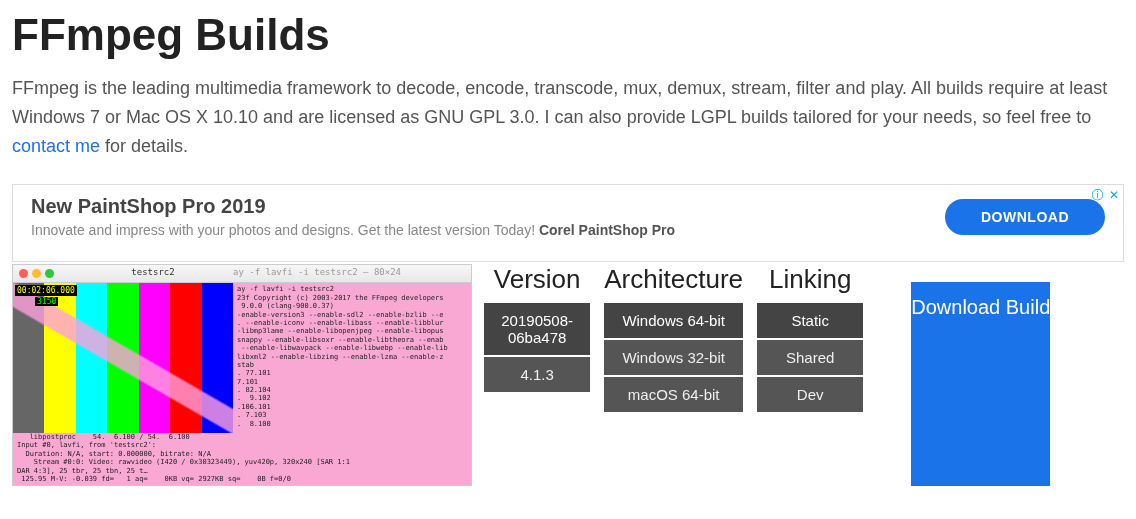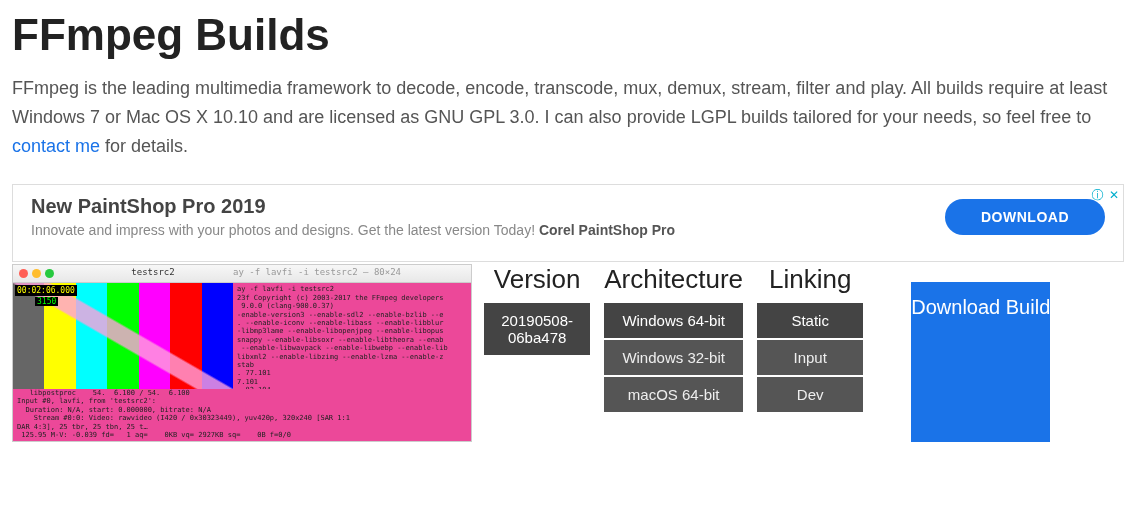--- a/index.html
+++ b/index.html
@@ -70,26 +70,26 @@
       font-weight: 700;
       letter-spacing: 0.5px;
       cursor: pointer;
     }
     .lower {
       display: flex;
       gap: 12px;
     }
     .screenshot {
       width: 460px;
-      height: 178px;
+      height: 222px;
       border: 1px solid #ccc;
       position: relative;
       display: flex;
       flex-direction: column;
-      background: #ec4899;
+      background: #f9a8d4;
       font-family: Menlo, Consolas, monospace;
     }
     .screenshot .titlebar {
       height: 18px;
       display: flex;
       background: linear-gradient(#f7f7f7,#e8e8e8);
       border-bottom: 1px solid #ccc;
       font-size: 9px;
     }
     .traffic { display:flex; gap:4px; align-items:center; padding-left:6px; width:60px;}
@@ -259,29 +259,30 @@
     Stream #0:0: Video: rawvideo (I420 / 0x30323449), yuv420p, 320x240 [SAR 1:1
 DAR 4:3], 25 tbr, 25 tbn, 25 t…
  125.95 M-V: -0.039 fd=   1 aq=    0KB vq= 2927KB sq=    0B f=0/0</div>
   </div>
 
   <div class="options">
     <div class="cols">
       <div class="col">
         <h3>Version</h3>
         <div class="opt sel">20190508-06ba478</div>
+        <div class="opt">4.1.3</div>
       </div>
       <div class="col">
         <h3>Architecture</h3>
         <div class="opt sel">Windows 64-bit</div>
         <div class="opt">Windows 32-bit</div>
         <div class="opt">macOS 64-bit</div>
       </div>
       <div class="col">
         <h3>Linking</h3>
         <div class="opt sel">Static</div>
-        <div class="opt">Input</div>
+        <div class="opt">Shared</div>
         <div class="opt">Dev</div>
       </div>
     </div>
     <div class="dl-btn">Download Build</div>
   </div>
 </div>
 
 </body></html>

